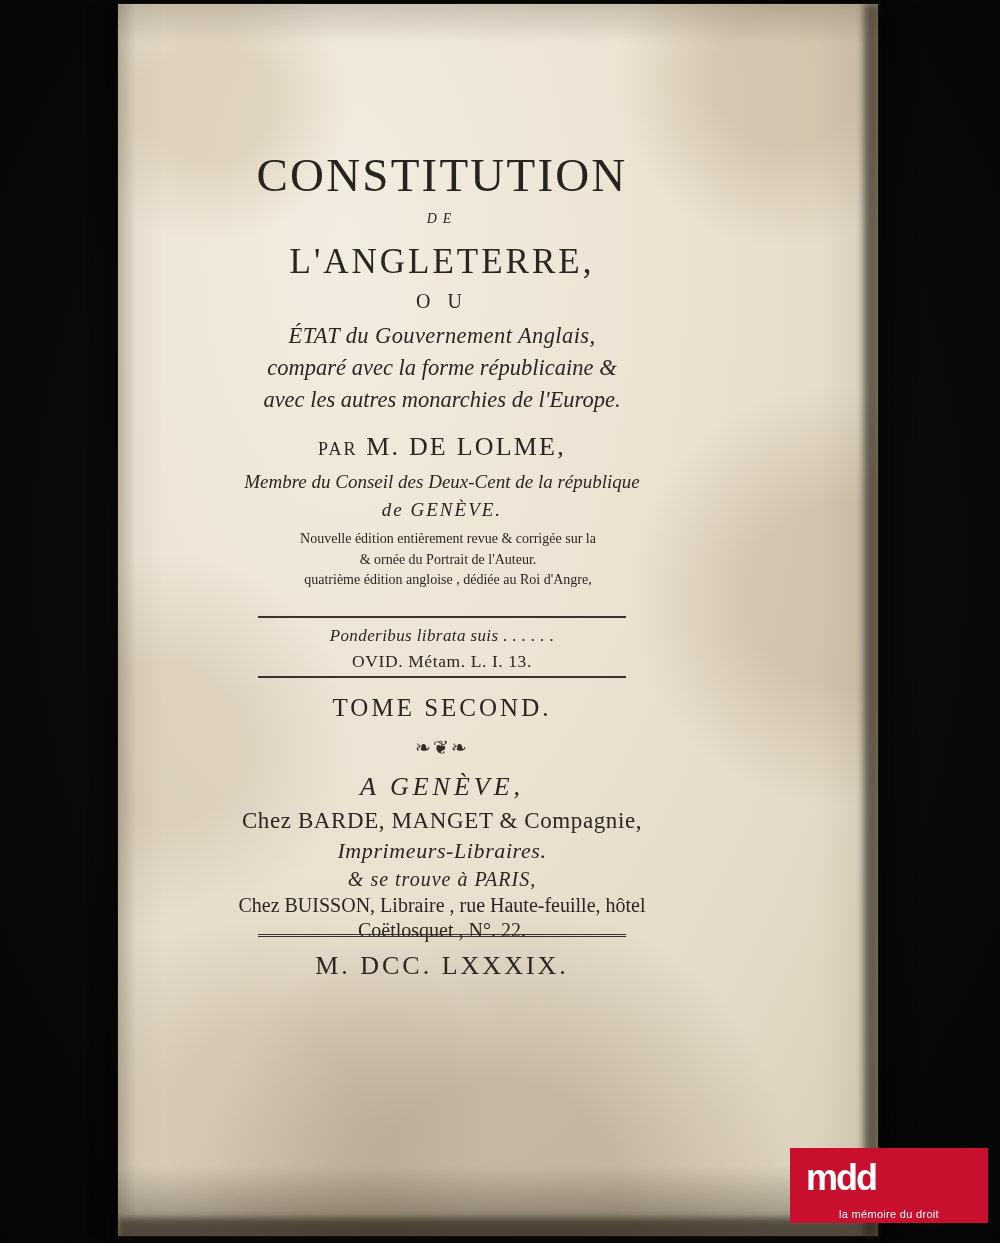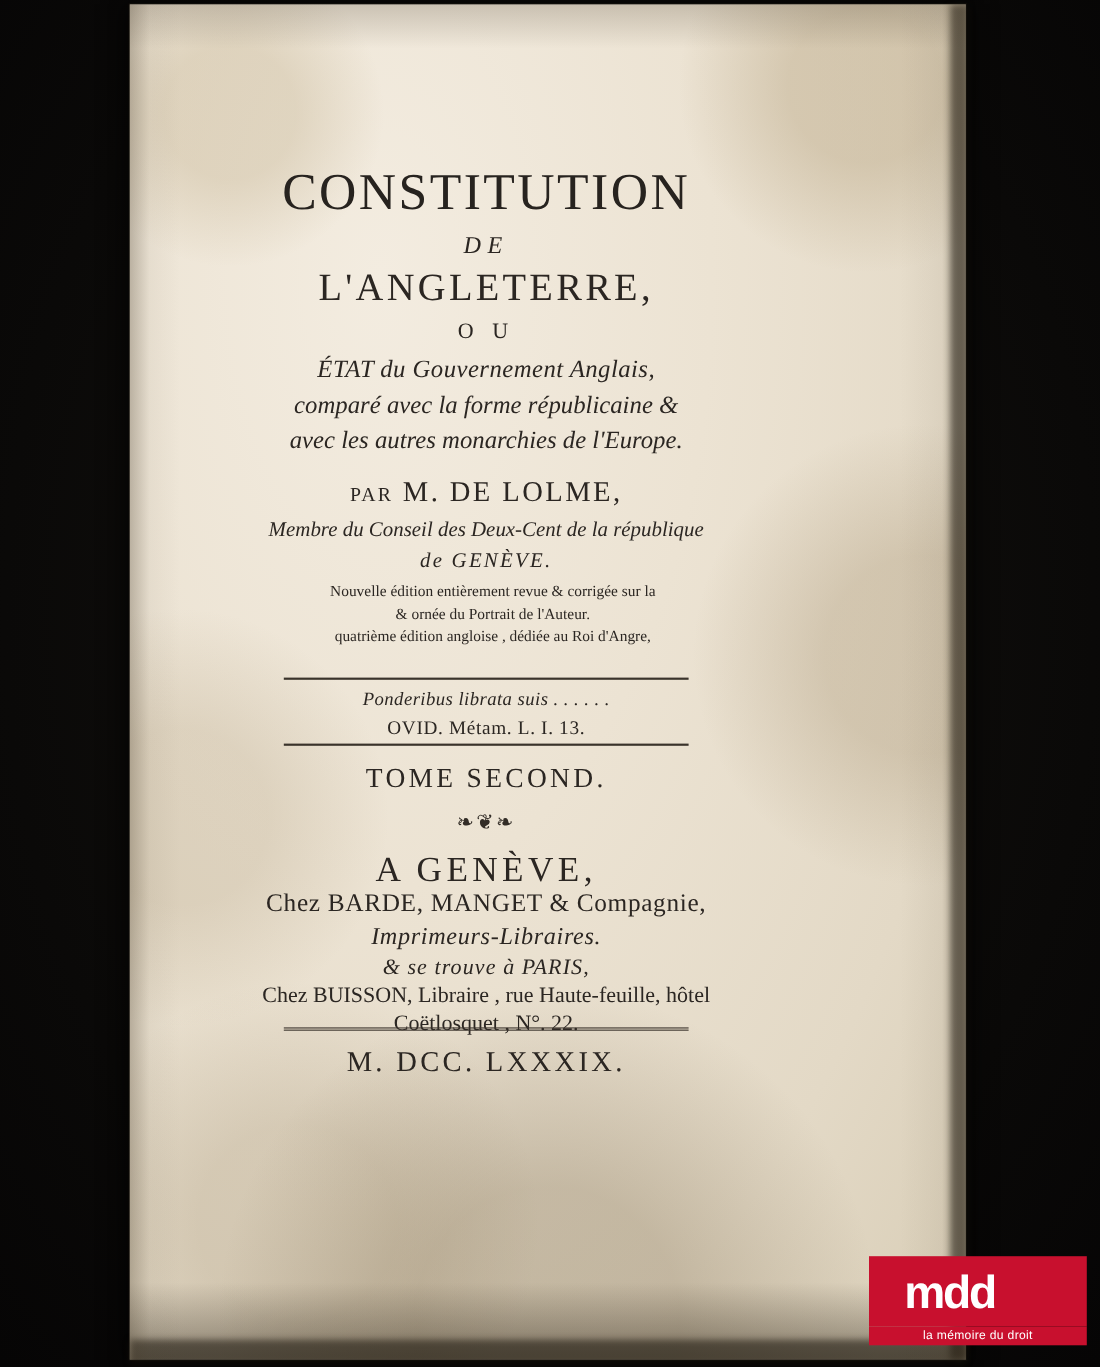--- a/index.html
+++ b/index.html
@@ -97,21 +97,21 @@
     left: 0; right: 0;
     font-size: 47px;
     letter-spacing: 2.2px;
     font-weight: 400;
     color: #27231f;
   }
   #title-de {
     position: absolute;
     top: 207px;
     left: 0; right: 0;
-    font-size: 22px;
+    font-size: 14px;
     letter-spacing: 6px;
     font-style: italic;
   }
   #title-sub {
     position: absolute;
     top: 238px;
     left: 0; right: 0;
     font-size: 35px;
     letter-spacing: 3px;
   }
@@ -200,21 +200,22 @@
     left: 0; right: 0;
     font-size: 19px;
     letter-spacing: 2px;
     color: #332d27;
   }
 
   #imprint-city {
     position: absolute;
     top: 768px;
     left: 0; right: 0;
-    font-size: 32px;
+    font-size: 26px;
+    font-style: italic;
     letter-spacing: 4px;
   }
   #imprint-1 {
     position: absolute;
     top: 804px;
     left: 40px; right: 40px;
     font-size: 23px;
     letter-spacing: 0.6px;
   }
   #imprint-2 {
@@ -259,24 +260,24 @@
     right: 12px;
     bottom: 20px;
     width: 198px;
     z-index: 6;
   }
   #logo-box {
     background: #c8102e;
     color: #fff;
     font-family: "Liberation Sans", sans-serif;
     font-weight: bold;
-    font-size: 42px;
+    font-size: 36px;
     letter-spacing: -2px;
     line-height: 1;
-    padding: 12px 16px 10px 32px;
+    padding: 12px 16px 10px 16px;
     text-align: left;
   }
   #logo-caption {
     background: #c8102e;
     color: #fff;
     font-family: "Liberation Sans", sans-serif;
     font-size: 11px;
     text-align: center;
     padding: 2px 0 3px 0;
     letter-spacing: 0.3px;

